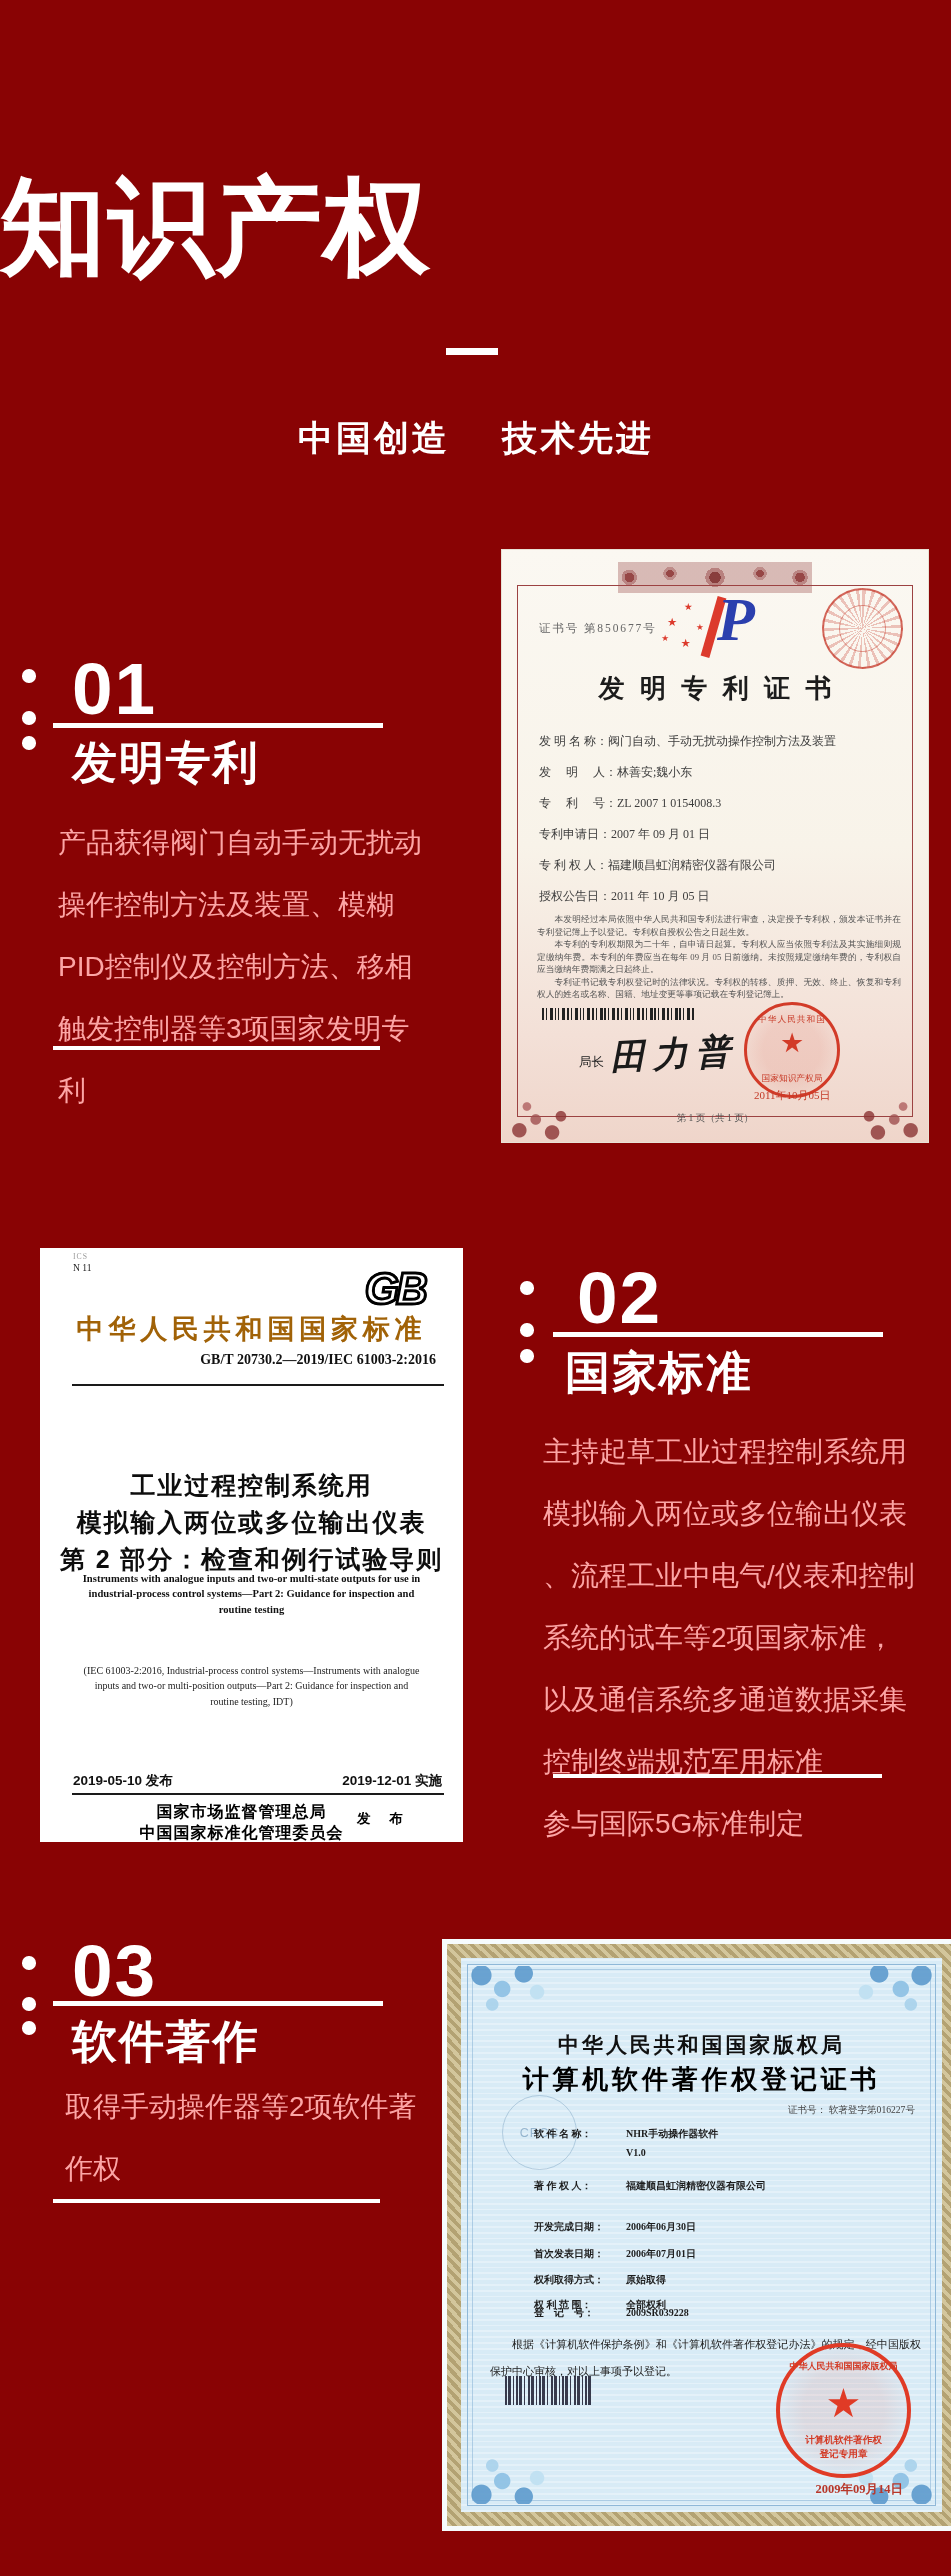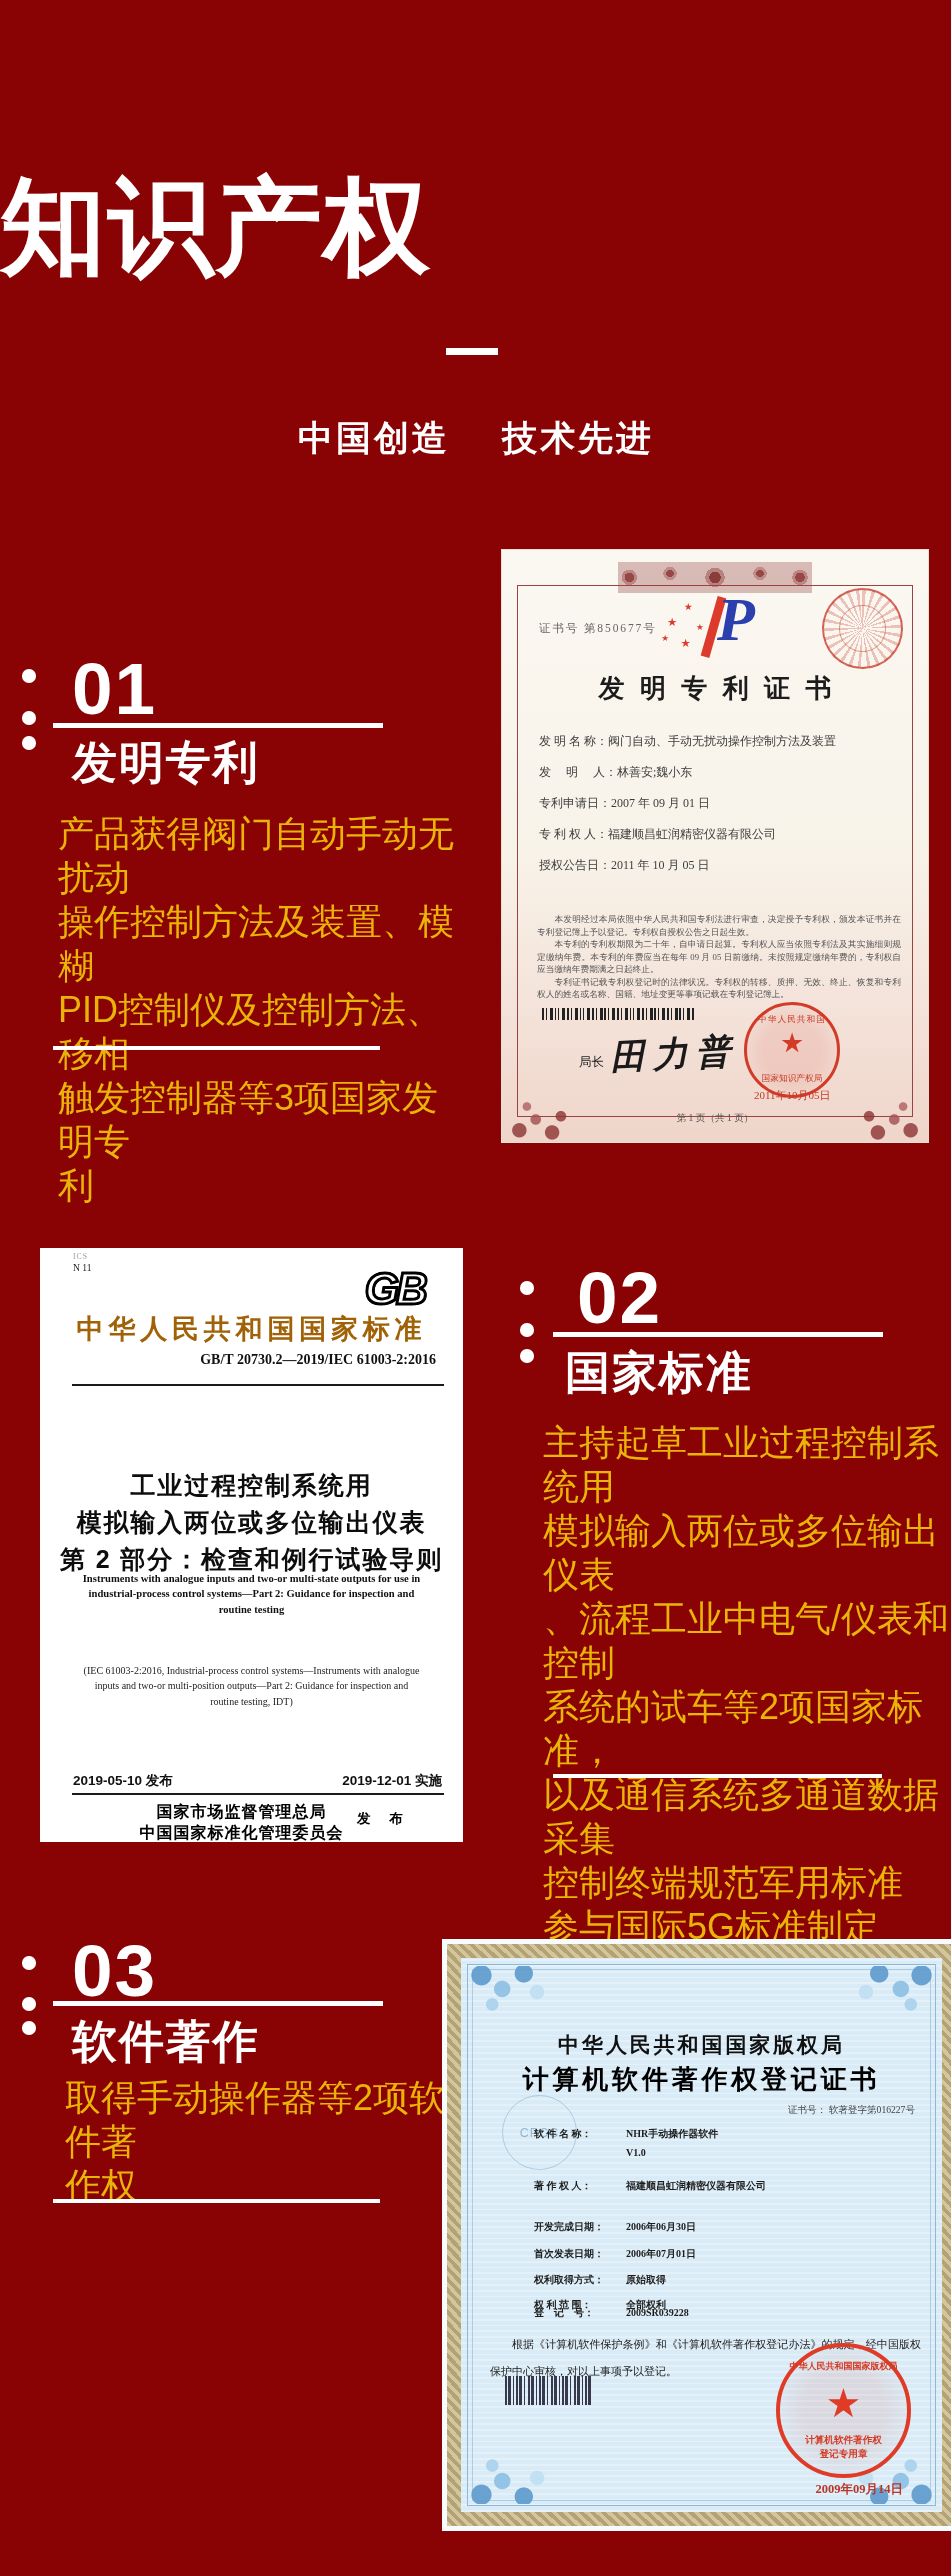--- a/index.html
+++ b/index.html
@@ -13,21 +13,21 @@
   .main-title{position:absolute;top:173px;left:0;width:100%;text-align:left;
     color:#fff;font-size:106px;font-weight:900;letter-spacing:1.9px;line-height:1;}
   .divider{position:absolute;top:348px;left:446px;width:52px;height:6.7px;background:#fff;}
   .subtitle{position:absolute;top:415px;left:0;width:100%;text-align:center;color:#fff;
     font-size:35px;font-weight:700;letter-spacing:2.9px;word-spacing:40px;}
   
   .dot{position:absolute;width:13.5px;height:13.5px;border-radius:50%;background:#fff;}
   .sec-num{position:absolute;color:#fff;font-size:73px;font-weight:900;line-height:1;letter-spacing:1.9px;}
   .sec-underline{position:absolute;height:4.8px;background:#fff;}
   .sec-heading{position:absolute;color:#fff;font-size:45px;font-weight:900;line-height:1.1;letter-spacing:1.9px;}
-  .sec-body{position:absolute;color:#eab308;font-size:36px;line-height:44px;white-space:pre-line;width:413px;}
+  .sec-body{position:absolute;color:#fca5a5;font-size:28px;line-height:62px;white-space:pre-line;width:413px;}
   .sec-line{position:absolute;height:3.8px;background:#fff;}
   
   .cert-patent{position:absolute;left:502px;top:550px;width:426px;height:592px;
     background:linear-gradient(180deg,#fbf8f2 0%,#f8f3e9 50%,#f3e0d7 82%,#efd5ca 100%);
     font-family:"Liberation Serif","DejaVu Serif",serif;color:#333;box-shadow:0 0 0 1px #e8e2d6;}
   .pc-frame{position:absolute;top:35px;left:15.4px;right:15.4px;bottom:25px;border:1.9px solid #9c4242;}
   .pc-ornament{position:absolute;top:11.5px;left:50%;transform:translateX(-50%);width:206px;height:31px;opacity:.9;
     background:
       radial-gradient(circle at 17.3px 15.4px,#8c3434 0 4.8px,rgba(140,52,52,.45) 4.8px 7.7px,transparent 7.7px),
       radial-gradient(circle at 58px 11.5px,#8c3434 0 3.8px,rgba(140,52,52,.4) 3.8px 6.7px,transparent 6.7px),
@@ -166,20 +166,21 @@
       <span class="pc-star" style="left:15.4px;top:46px;font-size:11.5px;">★</span>
       <span class="pc-star" style="left:31px;top:31px;font-size:8.7px;">★</span>
       <span class="pc-stripe"></span>
       <span class="pc-pletter">P</span>
     </div>
     <div class="pc-notary-seal"></div>
     <div class="pc-title">发明专利证书</div>
     <div class="pc-fields">
       <div class="pc-field"><span>发 明 名 称：</span><span>阀门自动、手动无扰动操作控制方法及装置</span></div>
       <div class="pc-field"><span>发　 明　 人：</span><span>林善安;魏小东</span></div>
+      <div class="pc-field"><span>专　 利　 号：</span><span>ZL 2007 1 0154008.3</span></div>
       <div class="pc-field"><span>专利申请日：</span><span>2007 年 09 月 01 日</span></div>
       <div class="pc-field"><span>专 利 权 人：</span><span>福建顺昌虹润精密仪器有限公司</span></div>
       <div class="pc-field"><span>授权公告日：</span><span>2011 年 10 月 05 日</span></div>
     </div>
     <div class="pc-paras">
       <p>本发明经过本局依照中华人民共和国专利法进行审查，决定授予专利权，颁发本证书并在专利登记簿上予以登记。专利权自授权公告之日起生效。</p>
       <p>本专利的专利权期限为二十年，自申请日起算。专利权人应当依照专利法及其实施细则规定缴纳年费。本专利的年费应当在每年 09 月 05 日前缴纳。未按照规定缴纳年费的，专利权自应当缴纳年费期满之日起终止。</p>
       <p>专利证书记载专利权登记时的法律状况。专利权的转移、质押、无效、终止、恢复和专利权人的姓名或名称、国籍、地址变更等事项记载在专利登记簿上。</p>
     </div>
     <div class="pc-barcode"></div>

